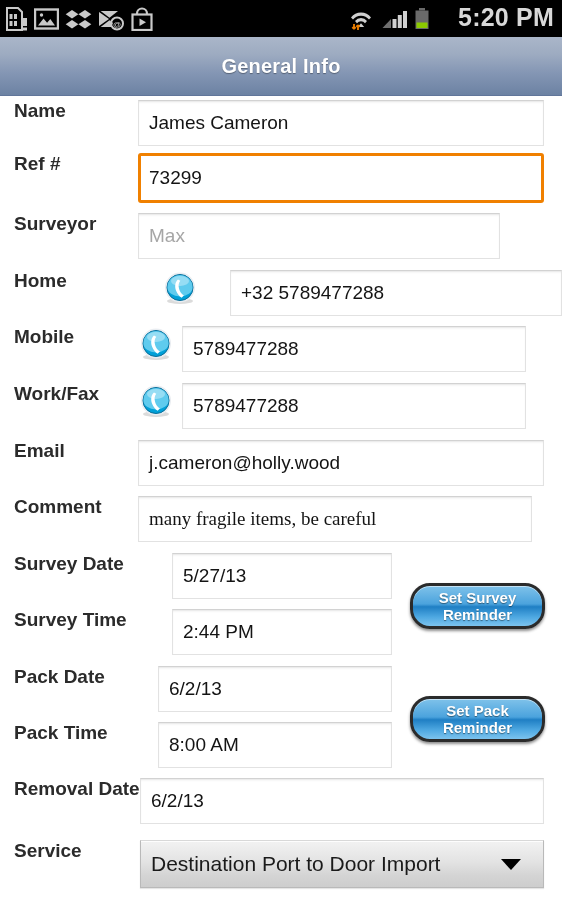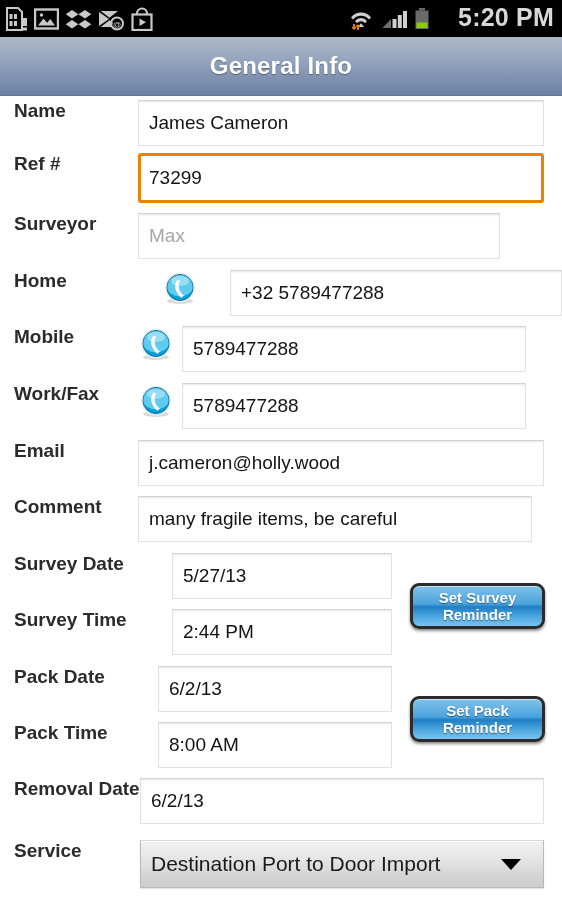--- a/index.html
+++ b/index.html
@@ -56,21 +56,21 @@
     background: linear-gradient(to bottom, #aab6c9 0%, #9dabc1 30%, #8496b4 62%, #6c82a3 100%);
     border-bottom: 1px solid #5d7characters;
     border-bottom: 1px solid #61769a;
     display: flex;
     align-items: center;
     justify-content: center;
     box-sizing: border-box;
   }
   .titlebar .title {
     color: #ffffff;
-    font-size: 24px;
+    font-size: 20px;
     font-weight: bold;
     text-shadow: 0 1px 1px rgba(0,0,0,0.35);
     letter-spacing: 0.2px;
   }
 
   
   .form {
     position: relative;
     background: #ffffff;
     height: 804px;
@@ -127,21 +127,21 @@
     height: 36px;
     margin-right: 8px;
     position: relative;
   }
 
   
   .reminder-btn {
     position: absolute;
     width: 135px;
     height: 46px;
-    border-radius: 9px;
+    border-radius: 20px;
     background: linear-gradient(to bottom, #7fc2ea 0%, #4ba3dd 45%, #1f7fc4 52%, #4fa9e2 78%, #7cc3ee 100%);
     border: 3px solid #2b2b2b;
     box-shadow: 0 2px 3px rgba(0,0,0,0.45), inset 0 1px 0 rgba(255,255,255,0.55);
     box-sizing: border-box;
     display: flex;
     flex-direction: column;
     align-items: center;
     justify-content: center;
     color: #ffffff;
     font-size: 15px;
@@ -337,21 +337,21 @@
     <span class="field" style="width:344px;">5789477288</span>
   </div>
 
   <div class="row" style="top:344px; height:50px;">
     <span class="label" style="width:138px;">Email</span>
     <span class="field" style="width:406px;">j.cameron@holly.wood</span>
   </div>
 
   <div class="row" style="top:400px; height:50px;">
     <span class="label" style="width:138px;">Comment</span>
-    <span class="field" style="width:394px;">many fragile items, be careful</span>
+    <span class="field" style="width:394px;font-family:Liberation Serif, serif;">many fragile items, be careful</span>
   </div>
 
   <div class="row" style="top:457px; height:50px;">
     <span class="label" style="width:172px;">Survey Date</span>
     <span class="field" style="width:220px;">5/27/13</span>
   </div>
 
   <div class="row" style="top:513px; height:50px;">
     <span class="label" style="width:172px;">Survey Time</span>
     <span class="field" style="width:220px;">2:44 PM</span>

